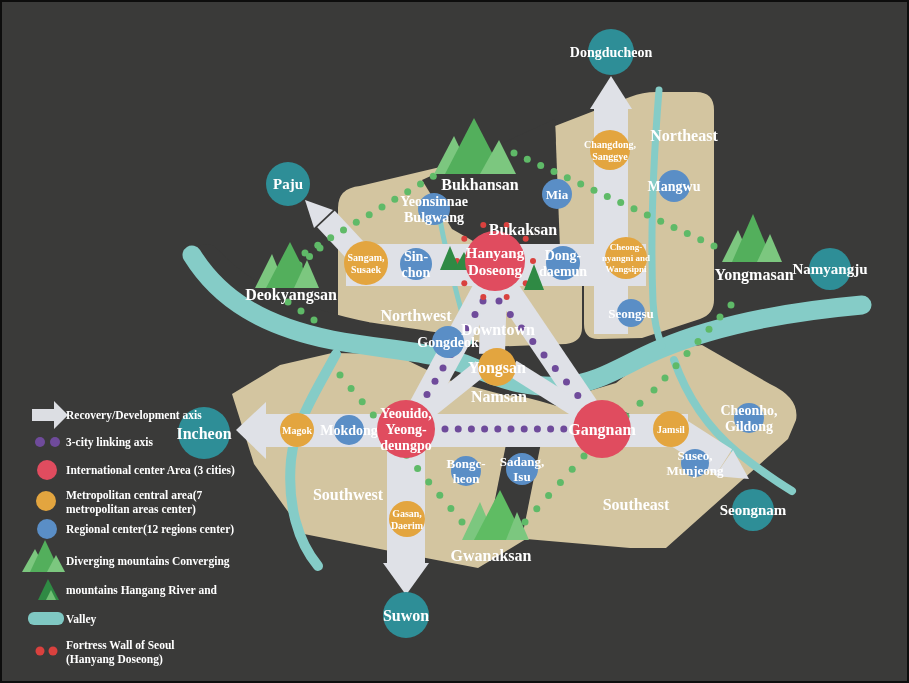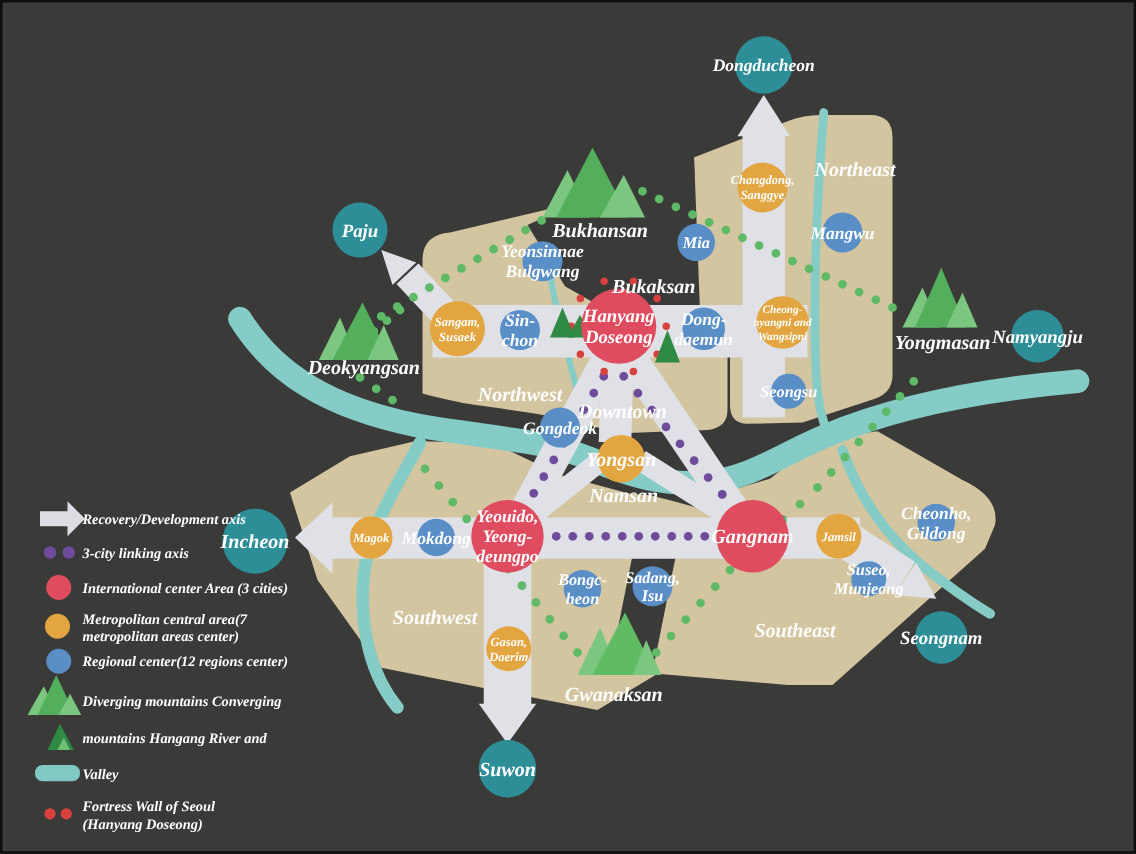--- a/index.html
+++ b/index.html
@@ -1,17 +1,17 @@
 <!DOCTYPE html>
 <html><head>
 <meta charset="utf-8">
 <style>
   html,body{margin:0;padding:0;background:#2a2a2a;}
   body{font-family:"Liberation Serif", serif;}
-  #stage{width:905px;height:679px;margin:0 auto;background:#3A3A39;border:2px solid #0d0d0d;position:relative;overflow:hidden;font-style:italic;}
+  #stage{width:905px;height:679px;margin:0 auto;background:#3A3A39;border:2px solid #0d0d0d;position:relative;overflow:hidden;}
   svg{display:block;}
   text{font-family:"Liberation Serif", serif;font-weight:bold;fill:#ffffff;}
   .legend-label{font-size:11.5px;}
 </style>
 </head>
 <body>
 
 <div id="stage">
 <svg width="905" height="679" viewBox="0 0 905 679">
 

